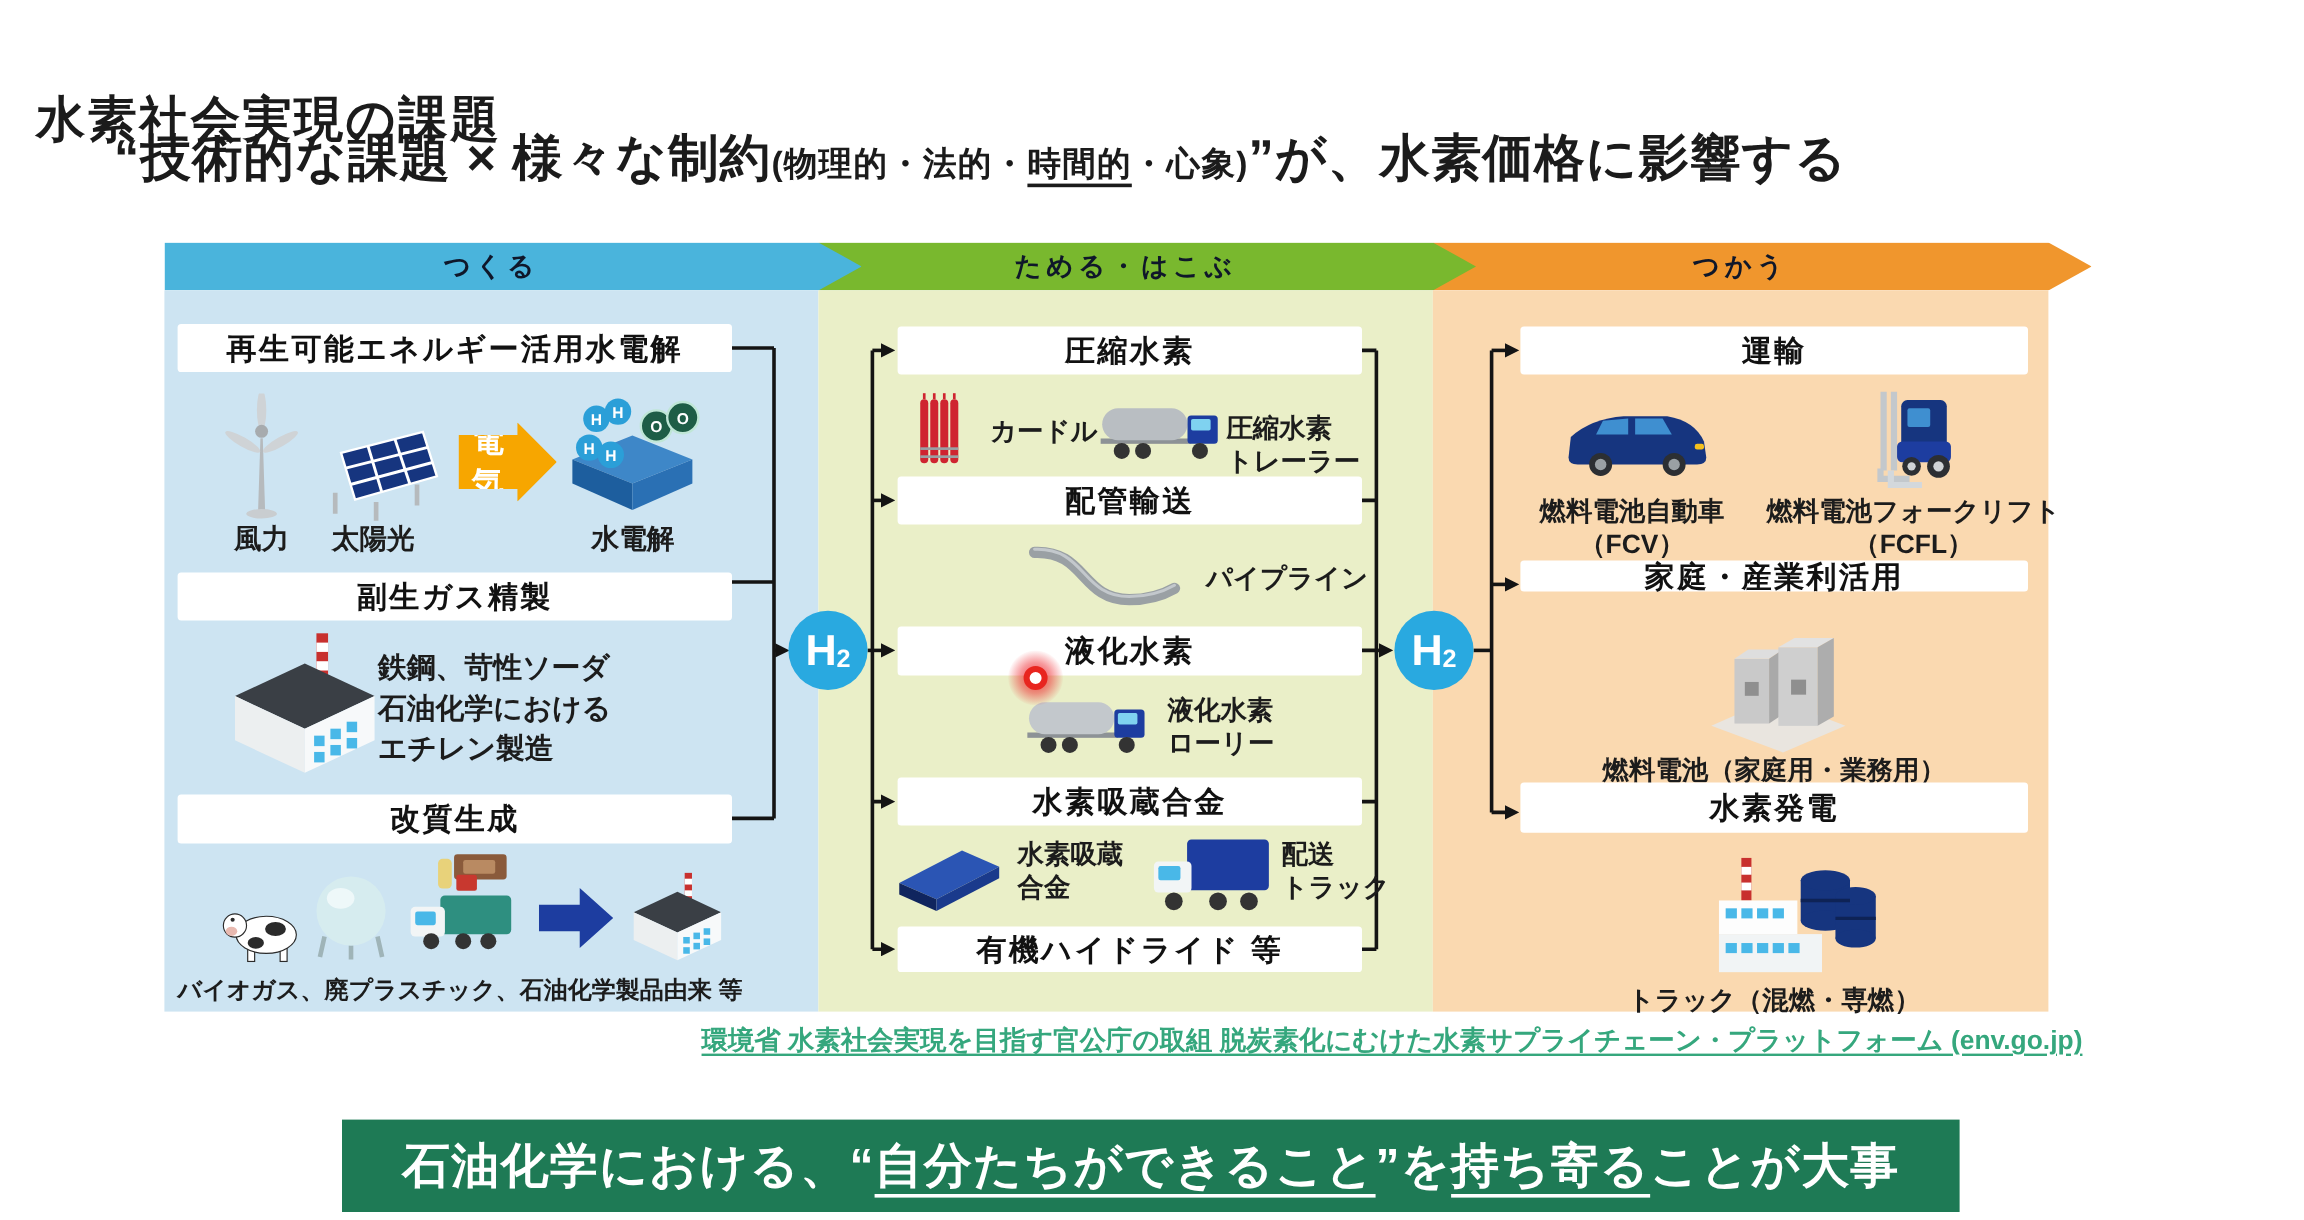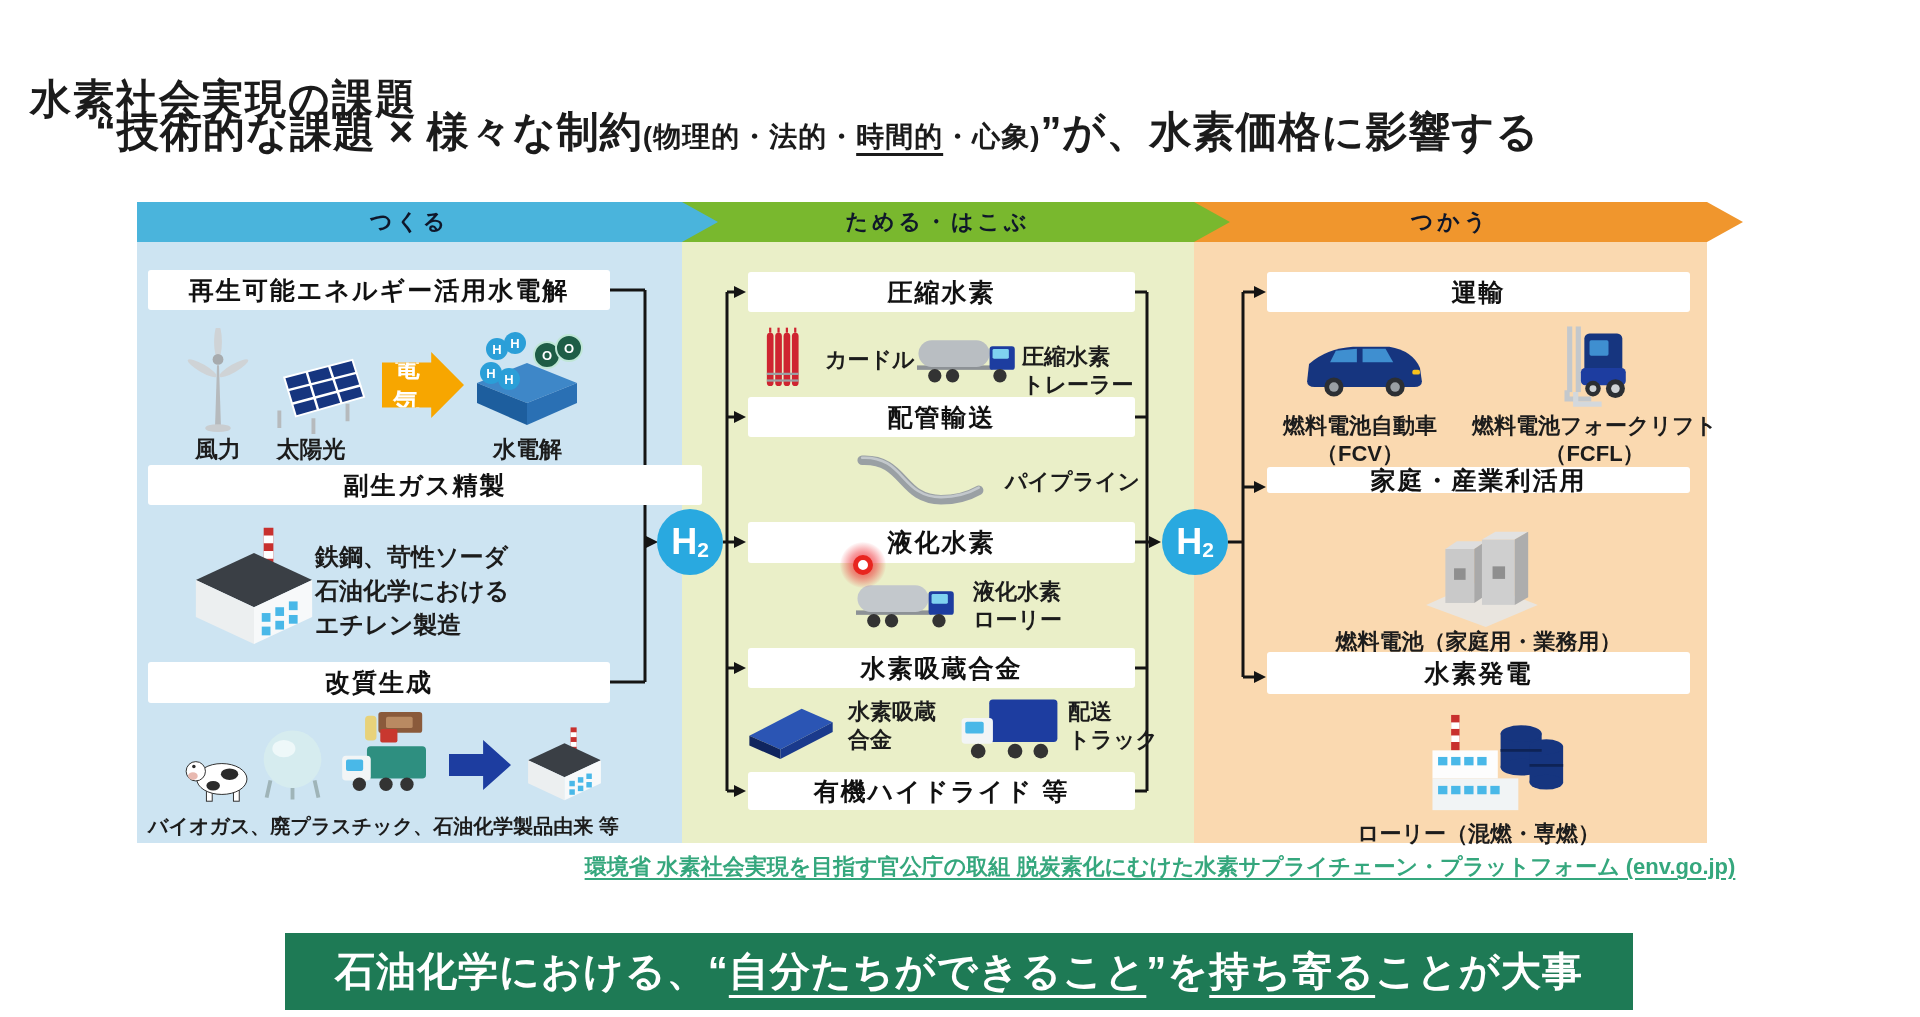--- a/index.html
+++ b/index.html
@@ -127,21 +127,21 @@
         <text x="30" y="33" fill="#fff">H</text>
         <text x="48" y="27" fill="#fff">H</text>
         <text x="24" y="57" fill="#fff">H</text>
         <text x="42" y="63" fill="#fff">H</text>
         <text x="80" y="39" fill="#fff">O</text>
         <text x="102" y="32" fill="#fff">O</text>
       </g>
     </svg>
     <div class="lbl c" style="left:338px;top:233px;width:105px;font-size:23px;"><span>水電解</span></div>
 
-    <div class="wbox" style="left:11px;top:263px;width:554px;height:40px;">副生ガス精製</div>
+    <div class="wbox" style="left:11px;top:275px;width:462px;height:40px;">副生ガス精製</div>
 
     <svg class="icon" style="left:48px;top:318px;" width="138" height="126" viewBox="0 0 140 130">
       <rect x="80" y="8" width="10" height="44" fill="#c8302e"></rect>
       <rect x="80" y="16" width="10" height="8" fill="#fff"></rect>
       <rect x="80" y="32" width="10" height="8" fill="#fff"></rect>
       <polygon points="10,62 70,34 130,62 70,90" fill="#3a3f45"></polygon>
       <polygon points="10,62 10,100 70,128 70,90" fill="#eceff0"></polygon>
       <polygon points="130,62 130,100 70,128 70,90" fill="#f7f9fa"></polygon>
       <g fill="#49b8e8">
         <rect x="78" y="96" width="9" height="9"></rect>
@@ -370,21 +370,21 @@
           <rect x="28" y="51" width="10" height="9"></rect>
           <rect x="42" y="51" width="10" height="9"></rect>
           <rect x="56" y="51" width="10" height="9"></rect>
         <rect x="14" y="82" width="10" height="9"></rect>
           <rect x="28" y="82" width="10" height="9"></rect>
           <rect x="42" y="82" width="10" height="9"></rect>
           <rect x="56" y="82" width="10" height="9"></rect>
           <rect x="70" y="82" width="10" height="9"></rect>
       </g>
     </svg>
-    <div class="lbl c" style="left:1130px;top:618px;width:423px;"><span>ローリー（混燃・専燃）</span></div>
+    <div class="lbl c" style="left:1130px;top:618px;width:423px;"><span>トラック（混燃・専燃）</span></div>
 
   </div>
 
   <div id="citation"><span>環境省 水素社会実現を目指す官公庁の取組 脱炭素化にむけた水素サプライチェーン・プラットフォーム (env.go.jp)</span></div>
 
   <div id="banner">
       <span>石油化学における、“</span>
       <span class="bu">自分たちができること</span>
       <span>”を</span>
       <span class="bu">持ち寄る</span>

